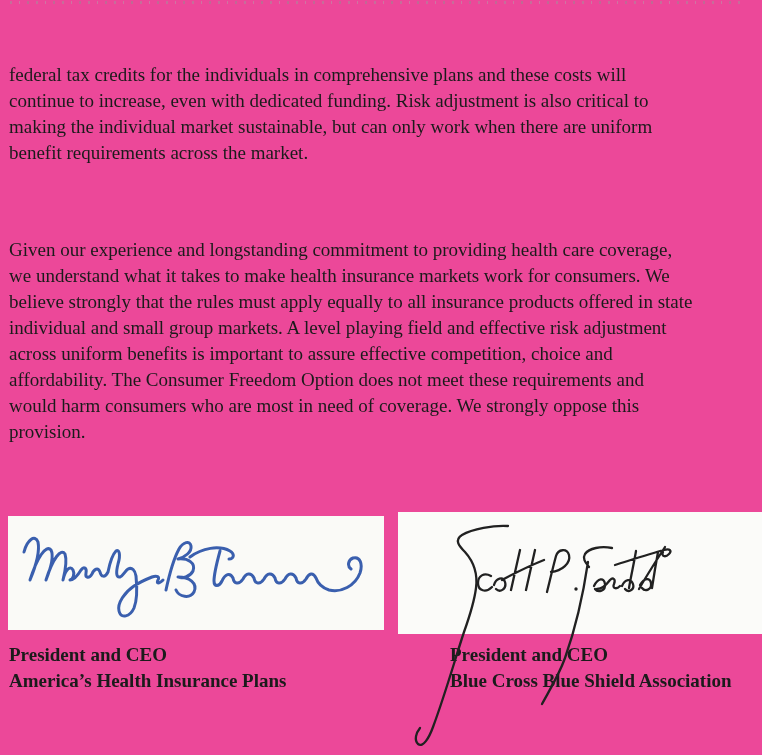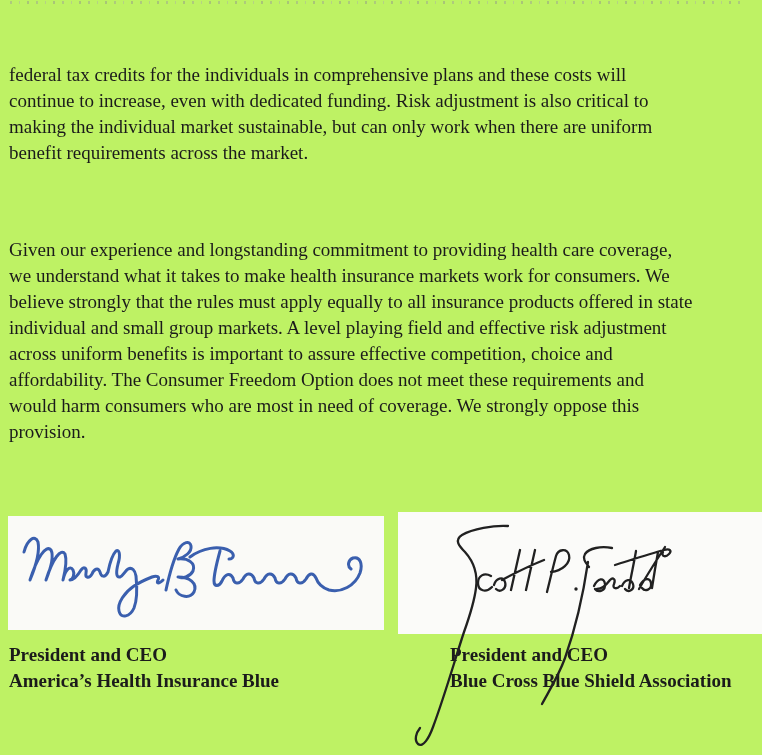--- a/index.html
+++ b/index.html
@@ -1,20 +1,20 @@
 <!DOCTYPE html>
 <html><head>
 <meta charset="utf-8">
 <style>
   html,body{margin:0;padding:0;background:#e8e8e8;}
   .page{
     position:relative;
     width:762px;height:755px;
     margin:0 auto;
-    background:#bef264;
+    background:#ec4899;
     overflow:hidden;
     font-family:"Liberation Serif","DejaVu Serif",serif;
     font-size:19px;line-height:26px;
     color:#1b1b1b;
   }
   
   .remnant{
     position:absolute;top:1px;left:10px;right:16px;height:3px;
     background:repeating-linear-gradient(90deg,
       #9a9a9a 0 2px, transparent 2px 9px,
@@ -80,21 +80,21 @@
       <path d="M 93 71 C 86 67 80 71 80 78 C 80 86 88 88 94 82 M 96 80 C 98 73 105 71 107 77 C 109 84 102 88 98 84 M 113 85 C 116 72 119 58 122 45 M 128 85 C 131 72 134 58 137 45 M 104 75 C 117 68 131 61 146 55"></path>
       <path d="M 149 87 C 152 75 155 62 158 51 C 160 44 169 43 171 50 C 173 58 164 66 153 67"></path>
       <circle cx="178" cy="84" r="1.7" fill="#212121" stroke="none"></circle>
       <path d="M 214 43 C 203 41 191 43 187 49 C 184 54 188 58 191 62 M 190 57 C 186 84 178 122 167 153 C 161 170 151 186 144 199"></path>
       <path d="M 196 81 C 200 73 206 72 207 79 C 208 86 200 88 197 84 M 199 84 C 204 84 209 79 212 75 C 215 72 218 74 216 79 C 214 83 218 85 222 81 M 224 81 C 227 74 233 73 235 79 C 237 85 230 88 227 84 M 231 83 C 233 71 236 58 238 46 M 242 80 C 246 73 252 72 253 78 C 254 85 247 87 244 83 M 254 83 C 256 70 258 58 260 47 M 267 42 C 258 56 249 70 241 84 M 217 60 C 233 55 251 49 266 45 C 272 43 274 46 271 49 C 267 53 263 51 265 47"></path>
     </g>
   </svg>
 
   <div class="caption left">
     <div>President and CEO</div>
-    <div>America’s Health Insurance Blue</div>
+    <div>America’s Health Insurance Plans</div>
   </div>
 
   <div class="caption right">
     <div>President and CEO</div>
     <div>Blue Cross Blue Shield Association</div>
   </div>
 
 </div>
 
 </body></html>

